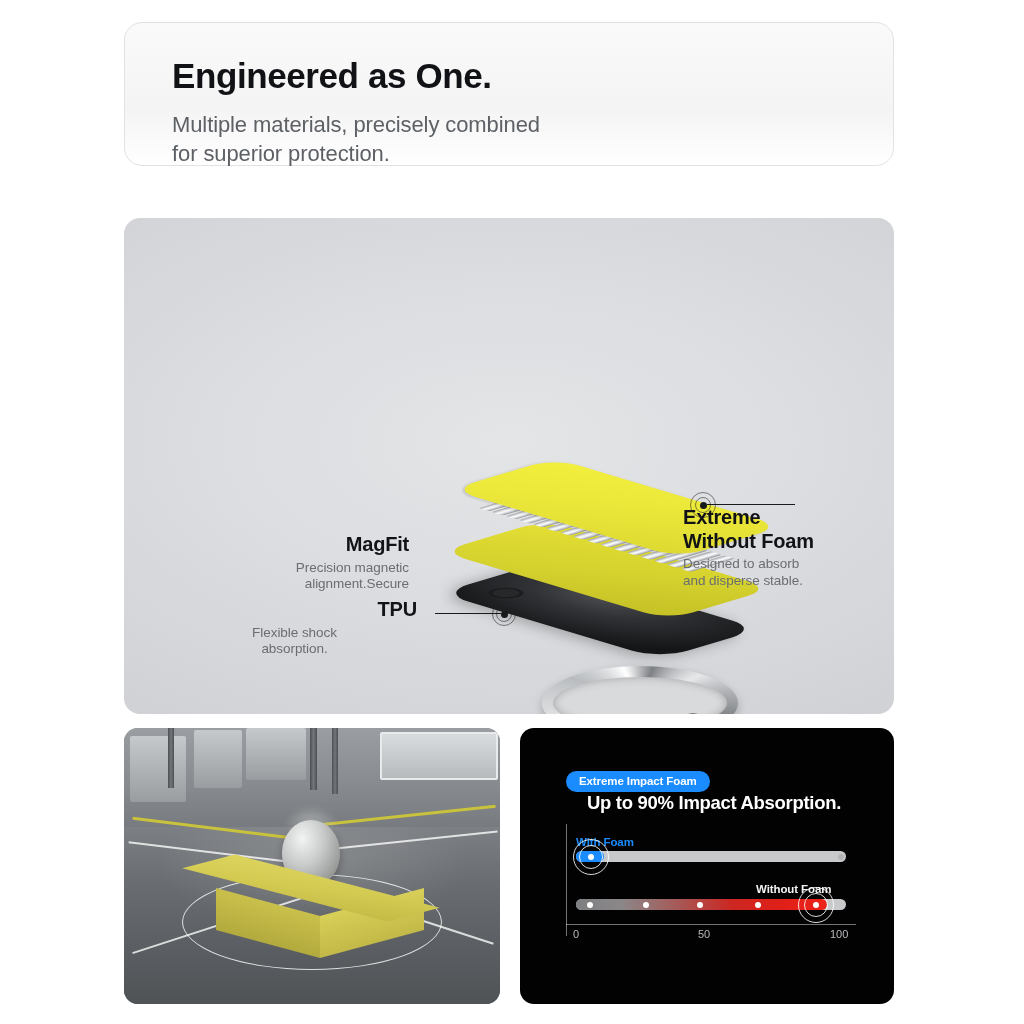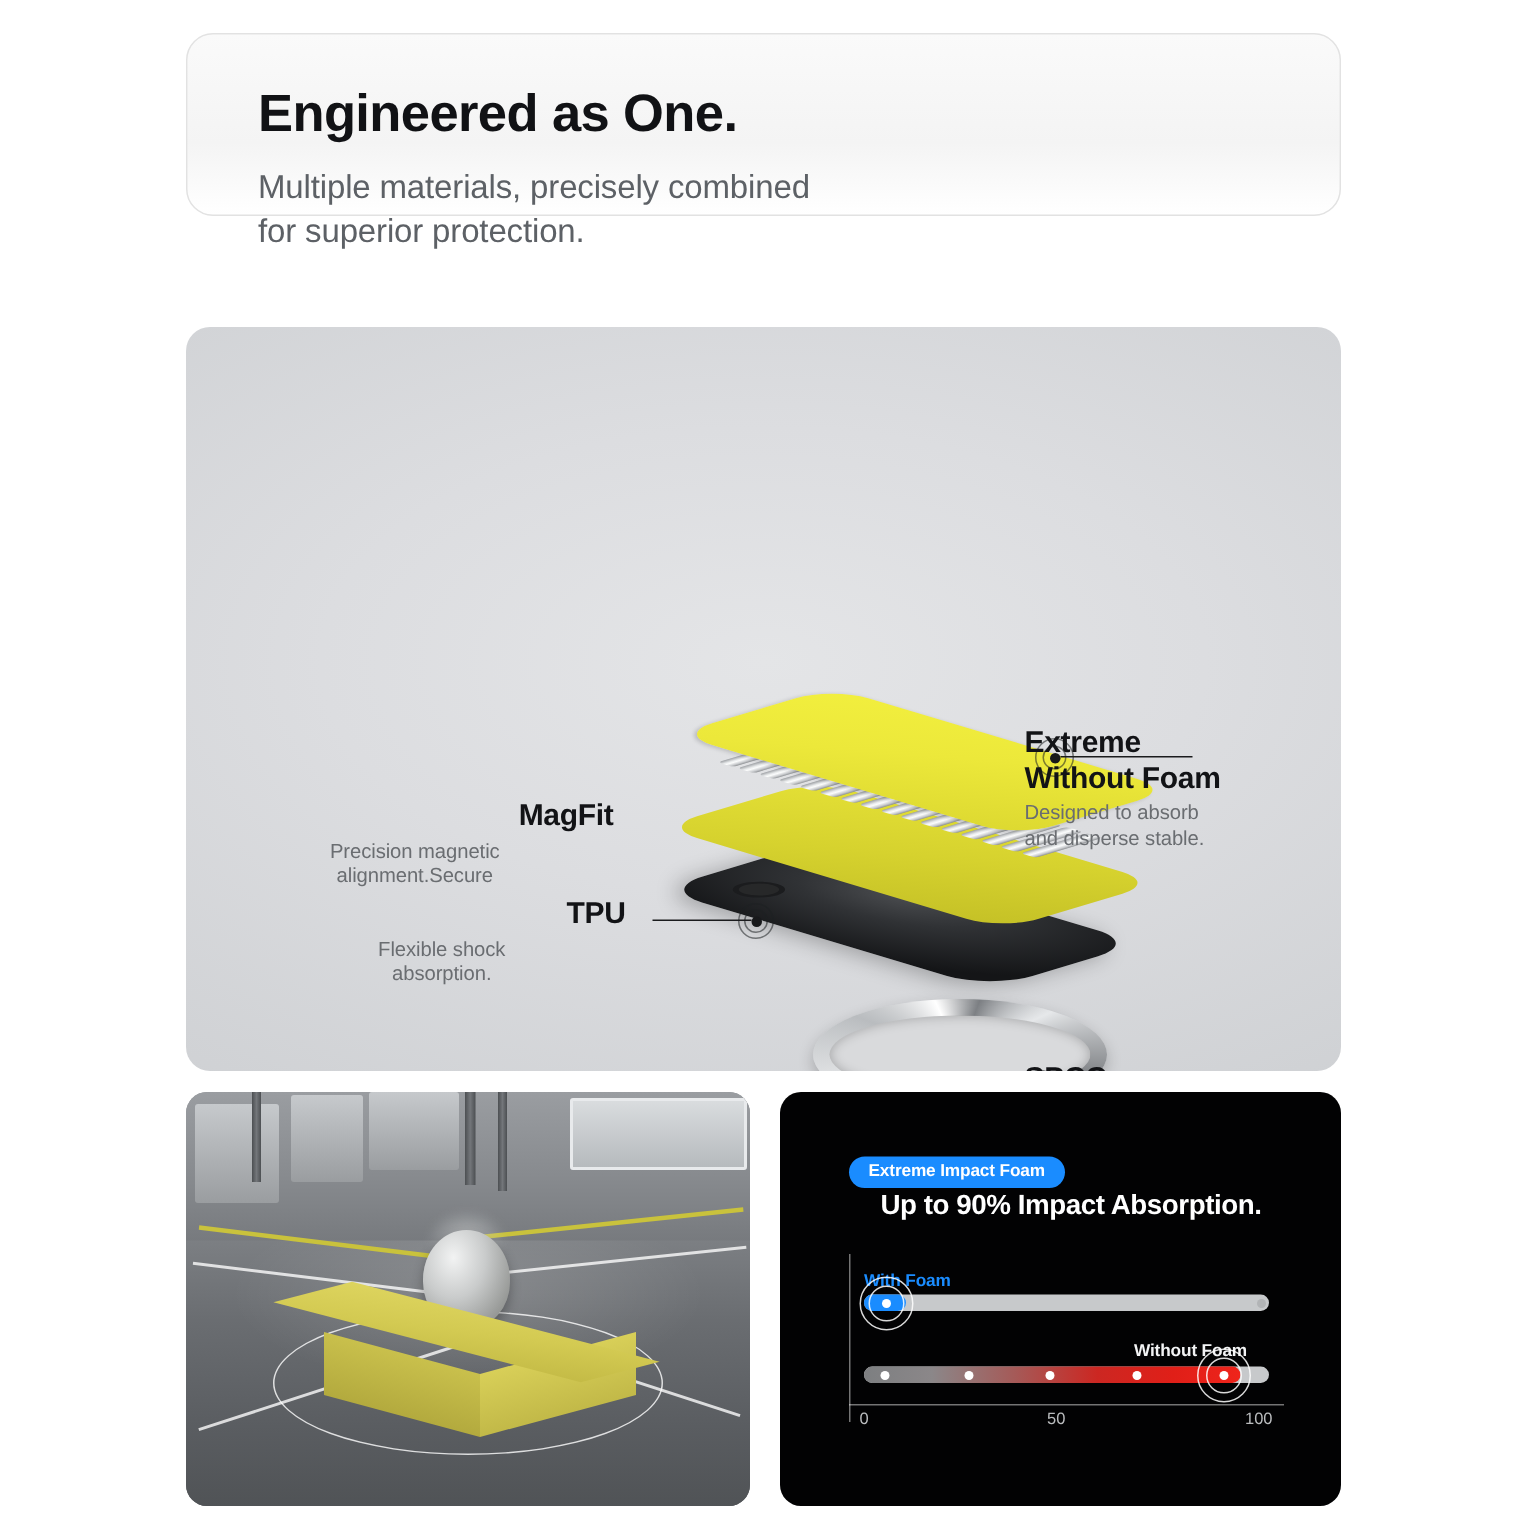--- a/index.html
+++ b/index.html
@@ -7,21 +7,21 @@
     width: 1024px; height: 1024px;
     background: #ffffff;
     font-family: "Liberation Sans", sans-serif;
     overflow: hidden;
   }
   .page { position: relative; width: 1024px; height: 1024px; }
 
   
   .header-card {
     position: absolute; left: 124px; top: 22px;
-    width: 770px; height: 122px;
+    width: 770px; height: 144px;
     background: linear-gradient(180deg, #fafafa 0%, #f4f4f4 60%, #ffffff 100%);
     border: 1px solid #e2e2e2;
     border-radius: 18px;
   }
   .header-title {
     position: absolute; left: 47px; top: 33px;
     font-size: 35px; font-weight: 700; color: #111215;
     letter-spacing: -0.4px;
   }
   .header-sub {
@@ -111,21 +111,21 @@
   
   .lbl { position: absolute; }
   .lbl .t {
     font-size: 20px; font-weight: 700; color: #121316; line-height: 1.18;
     letter-spacing: -0.2px;
   }
   .lbl .d {
     font-size: 13.5px; font-weight: 400; color: #6a6d71; line-height: 1.25;
     margin-top: 3px; letter-spacing: -0.05px;
   }
-  .lbl.right { text-align: left; }
+  .lbl.right { text-align: left; margin-top: 22px; }
   .lbl.left { text-align: right; }
 
   
   .photo-panel {
     position: absolute; left: 124px; top: 728px;
     width: 376px; height: 276px;
     border-radius: 14px; overflow: hidden;
     background: linear-gradient(180deg, #8f9296 0%, #6f7276 38%, #5c5f63 100%);
   }
   .floor {
@@ -195,21 +195,21 @@
     font-size: 11.5px; font-weight: 700;
     padding: 4px 13px 5px; border-radius: 11px;
     letter-spacing: -0.1px;
   }
   .chart-head {
     position: absolute; left: 34px; top: 64px; width: 320px;
     text-align: center;
     font-size: 18.5px; font-weight: 700; color: #ffffff;
     letter-spacing: -0.3px;
   }
-  .chart-area { position: absolute; left: 0; top: 12px; width: 354px; height: 276px; }
+  .chart-area { position: absolute; left: 0; top: 0; width: 354px; height: 276px; }
 
   .slider-label {
     position: absolute; font-size: 11.5px; font-weight: 700;
     letter-spacing: -0.1px;
   }
   .slider-label.blue { color: #1a8cff; }
   .slider-label.white { color: #f2f3f4; }
 
   .track {
     position: absolute; height: 11px; border-radius: 6px;
@@ -323,21 +323,21 @@
       </div>
     </div>
 
     <div class="lbl right" style="left:559px; top:490px;">
       <div class="t">SPCC</div>
 
     </div>
 
     <div class="lbl left" style="left:20px; top:315px; width:265px;">
       <div class="t" style="text-align:right; position:relative; top:0;">MagFit</div>
-      <div class="d" style="text-align:center;">
+      <div class="d" style="text-align:right;">
         <div>Precision magnetic</div>
         <div>alignment.Secure</div>
       </div>
     </div>
 
   </div>
 
   <div class="photo-panel">
     <div class="bg-room">
       <div class="cab" style="left:6px; top:8px; width:56px; height:66px;"></div>

